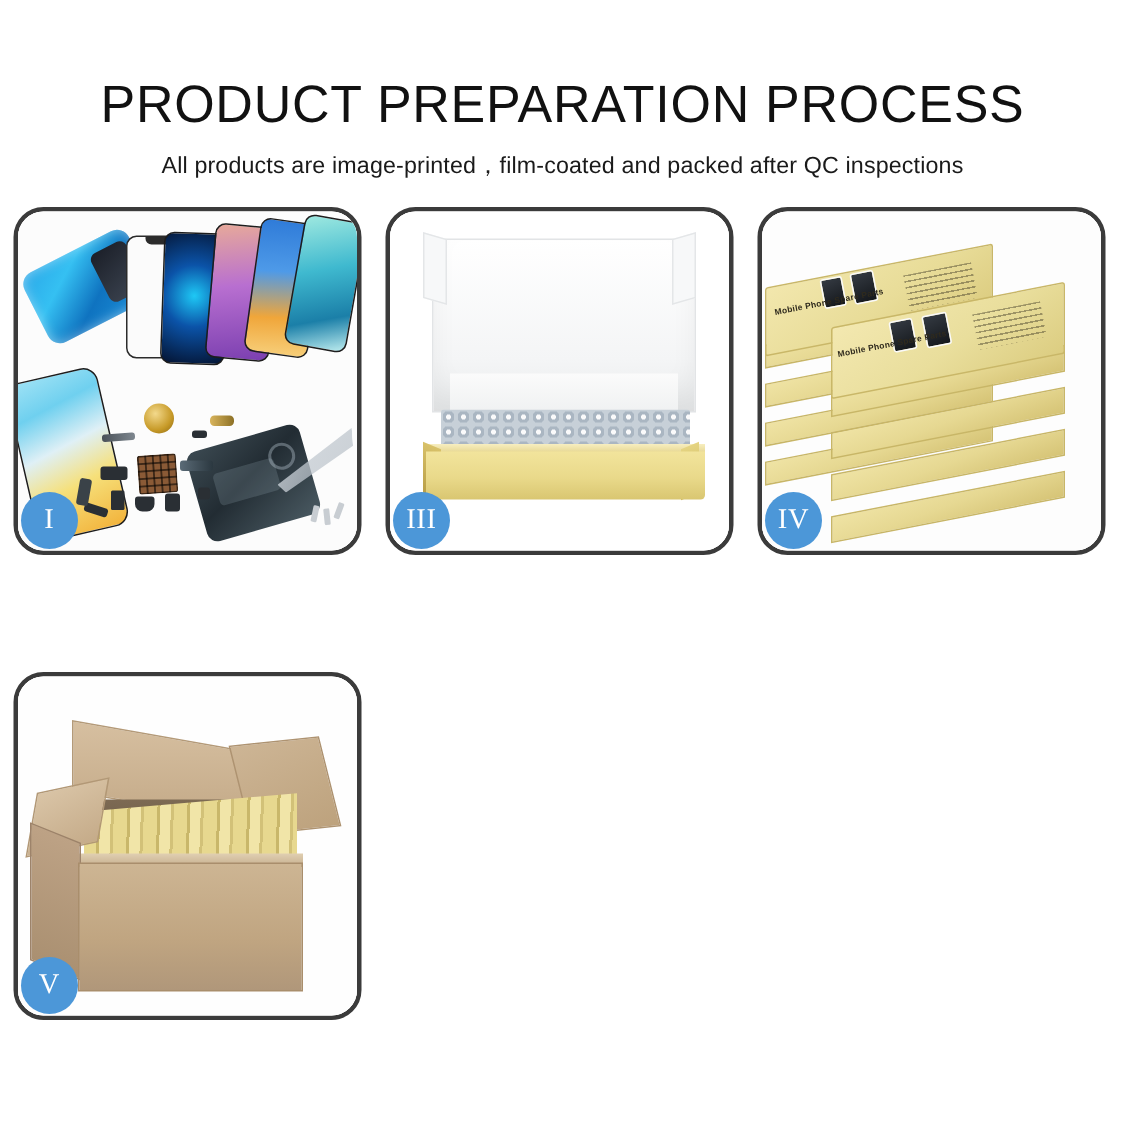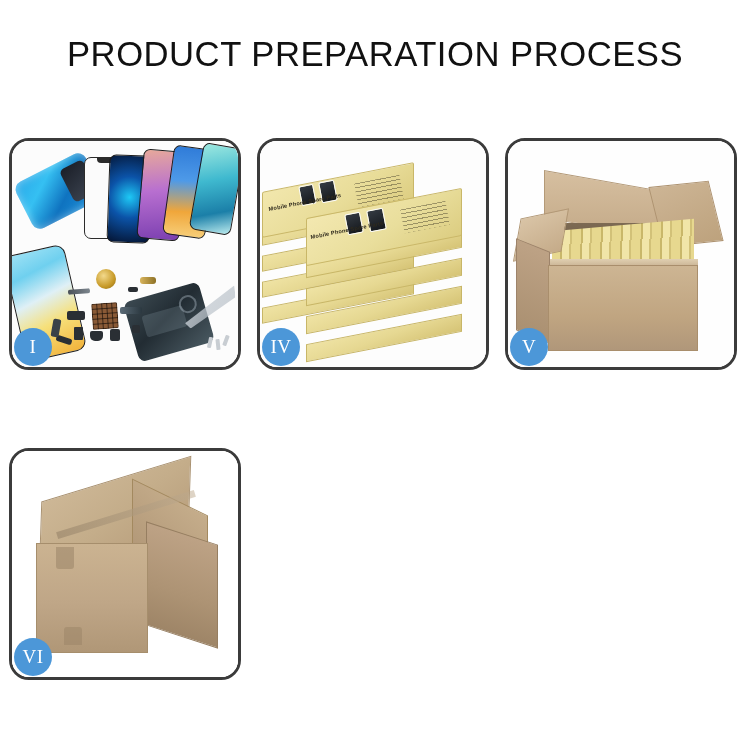--- a/index.html
+++ b/index.html
@@ -8,21 +8,21 @@
     width: 750px;
     height: 750px;
     background: #ffffff;
     font-family: "Liberation Sans", sans-serif;
     overflow: hidden;
   }
 
   .page { position: relative; width: 750px; height: 750px; }
 
   
-  .header { text-align: center; padding-top: 36px; }
+  .header { text-align: center; padding-top: 52px; }
 
   .page-title {
     font-size: 35px;
     font-weight: 500;
     letter-spacing: 0.5px;
     color: #111111;
     line-height: 1.05;
     font-family: "Liberation Sans", sans-serif;
     transform: scaleX(0.99);
   }
@@ -453,20 +453,21 @@
     filter: blur(0.4px);
   }
 </style>
 </head>
 <body>
 
 <div class="page">
 
   <div class="header">
     <div class="page-title">PRODUCT PREPARATION PROCESS</div>
+    <div class="page-subtitle">All products are image-printed，film-coated and packed after QC inspections</div>
   </div>
 
   <div class="grid">
 
     <div class="panel">
       <div class="panel-inner">
         <div class="p1-bg"></div>
         <div class="p1-adhesive"></div>
         <div class="p1-glass"></div>
         <div class="fan-phone fp1"></div>
@@ -490,20 +491,35 @@
         <div class="p-bit pb11"></div>
         <div class="p1-screw ps1"></div>
         <div class="p1-screw ps2"></div>
         <div class="p1-screw ps3"></div>
         <div class="p1-tweezer"></div>
       </div>
       <div class="badge">I</div>
     </div>
 
 
+    <div class="panel">
+      <div class="panel-inner">
+        <div class="p3-bg"></div>
+        <div class="p3-lid"></div>
+        <div class="p3-lidflapL"></div>
+        <div class="p3-lidflapR"></div>
+        <div class="p3-foam"></div>
+        <div class="p3-bubblerow"></div>
+        <div class="p3-rim"></div>
+        <div class="p3-frontL"></div>
+        <div class="p3-frontR"></div>
+        <div class="p3-front"></div>
+      </div>
+      <div class="badge">III</div>
+    </div>
 
     <div class="panel">
       <div class="panel-inner">
         <div class="p4-bg"></div>
 
         <div class="stackbox" style="left:2px;  top:74px;  width:152px; height:16px; transform:skewY(-11deg);"></div>
         <div class="stackbox" style="left:2px;  top:100px; width:152px; height:16px; transform:skewY(-11deg);"></div>
         <div class="stackbox" style="left:2px;  top:126px; width:152px; height:16px; transform:skewY(-11deg);"></div>
         <div class="stackbox" style="left:2px;  top:152px; width:152px; height:16px; transform:skewY(-11deg);"></div>
 
@@ -535,29 +551,15 @@
         <div class="p5-interior"></div>
         <div class="p5-goods"></div>
         <div class="p5-flapLeft"></div>
         <div class="p5-rimtop"></div>
         <div class="p5-sideL"></div>
         <div class="p5-front"></div>
       </div>
       <div class="badge">V</div>
     </div>
 
-    <div class="panel">
-      <div class="panel-inner">
-        <div class="p6-bg"></div>
-        <div class="p6-tape"></div>
-        <div class="p6-top"></div>
-        <div class="p6-topR"></div>
-        <div class="p6-seam"></div>
-        <div class="p6-side"></div>
-        <div class="p6-front"></div>
-        <div class="p6-tab1"></div>
-        <div class="p6-tab2"></div>
-      </div>
-      <div class="badge">VI</div>
-    </div>
 
   </div>
 </div>
 
 </body></html>

